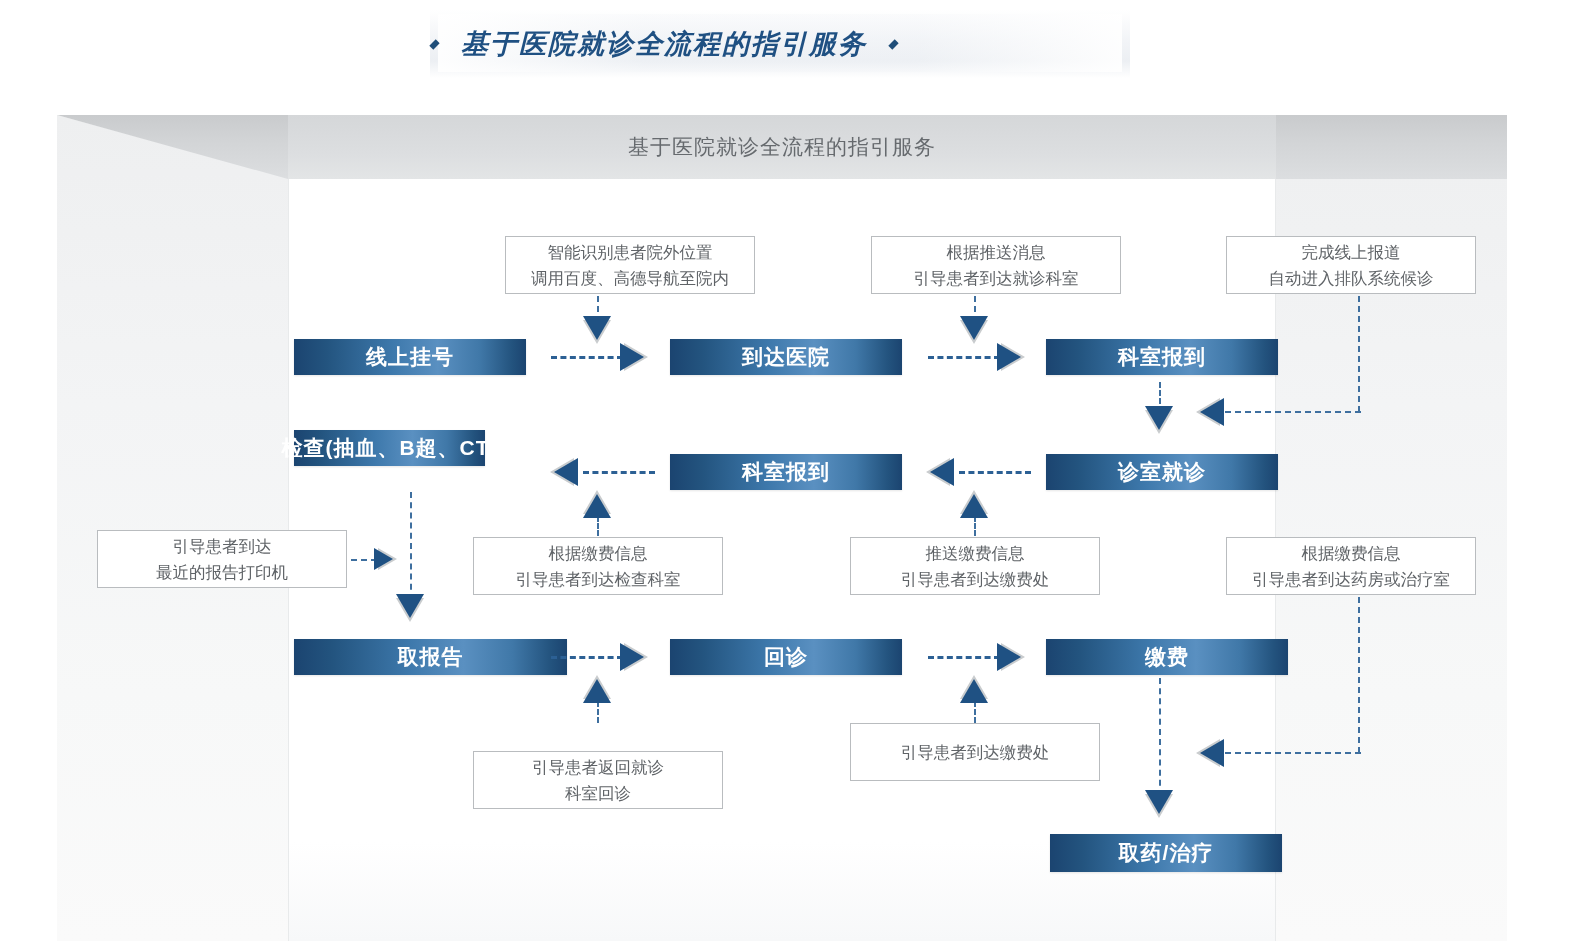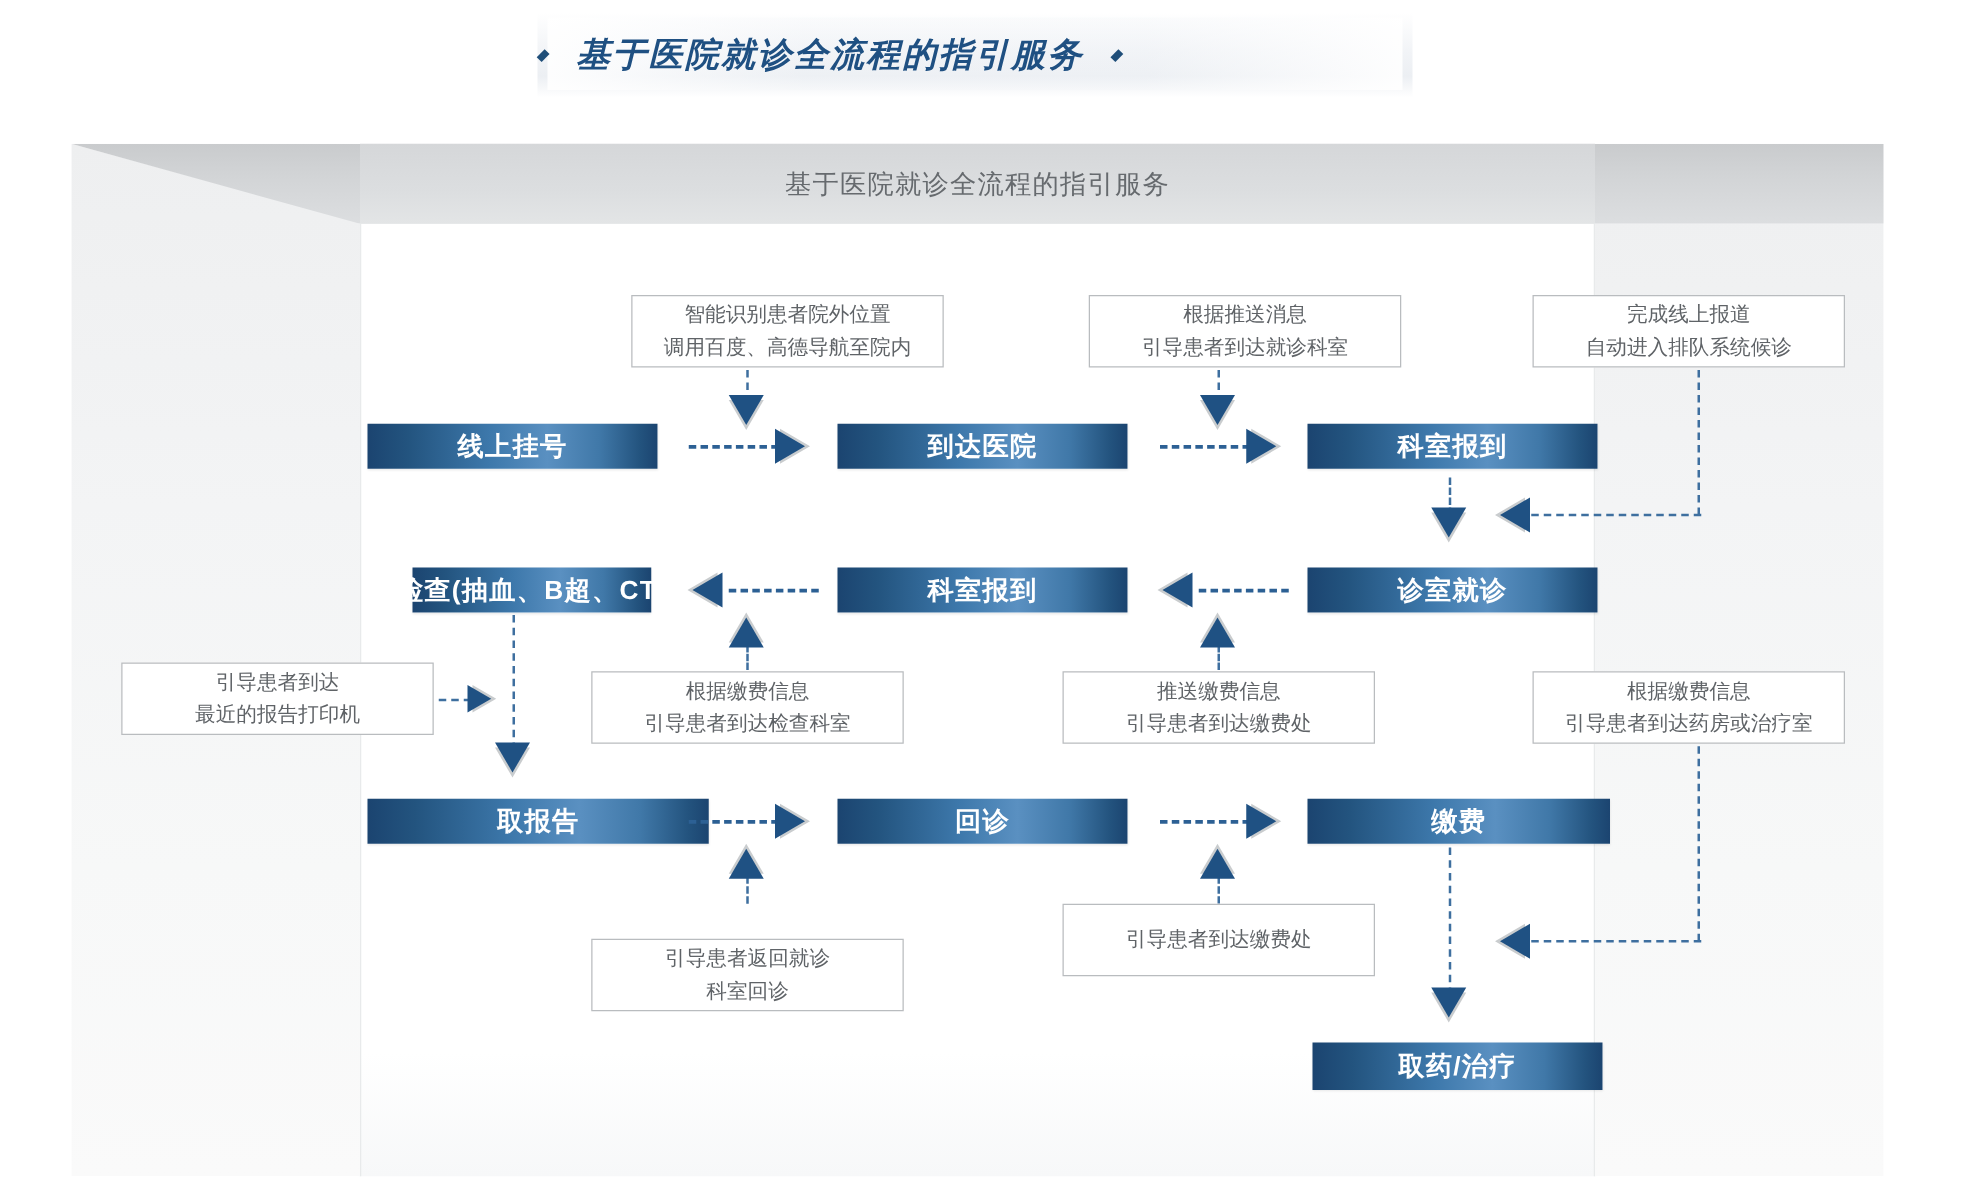--- a/index.html
+++ b/index.html
@@ -262,21 +262,21 @@
       <i class="sh"></i>
       <i class="fg"></i>
     </div>
 
   <div class="dash-v thin" style="left:1159px; top:382px; height:30px;"></div>
   <div class="ah down" style="left:1145px; top:406px;">
       <i class="sh"></i>
       <i class="fg"></i>
     </div>
 
-  <div class="pbox overflow" style="left:294px; top:454px; width:191px;margin-left:36px;">检查(抽血、B超、CT)</div>
+  <div class="pbox overflow" style="left:294px; top:430px; width:191px;">检查(抽血、B超、CT)</div>
   <div class="pbox" style="left:670px; top:454px; width:232px;">科室报到</div>
   <div class="pbox" style="left:1046px; top:454px; width:232px;">诊室就诊</div>
 
   <div class="dash-h" style="left:583px; top:471px; width:72px;"></div>
   <div class="ah left" style="left:552px; top:458px;">
       <i class="sh"></i>
       <i class="fg"></i>
     </div>
 
   <div class="dash-h" style="left:959px; top:471px; width:72px;"></div>

